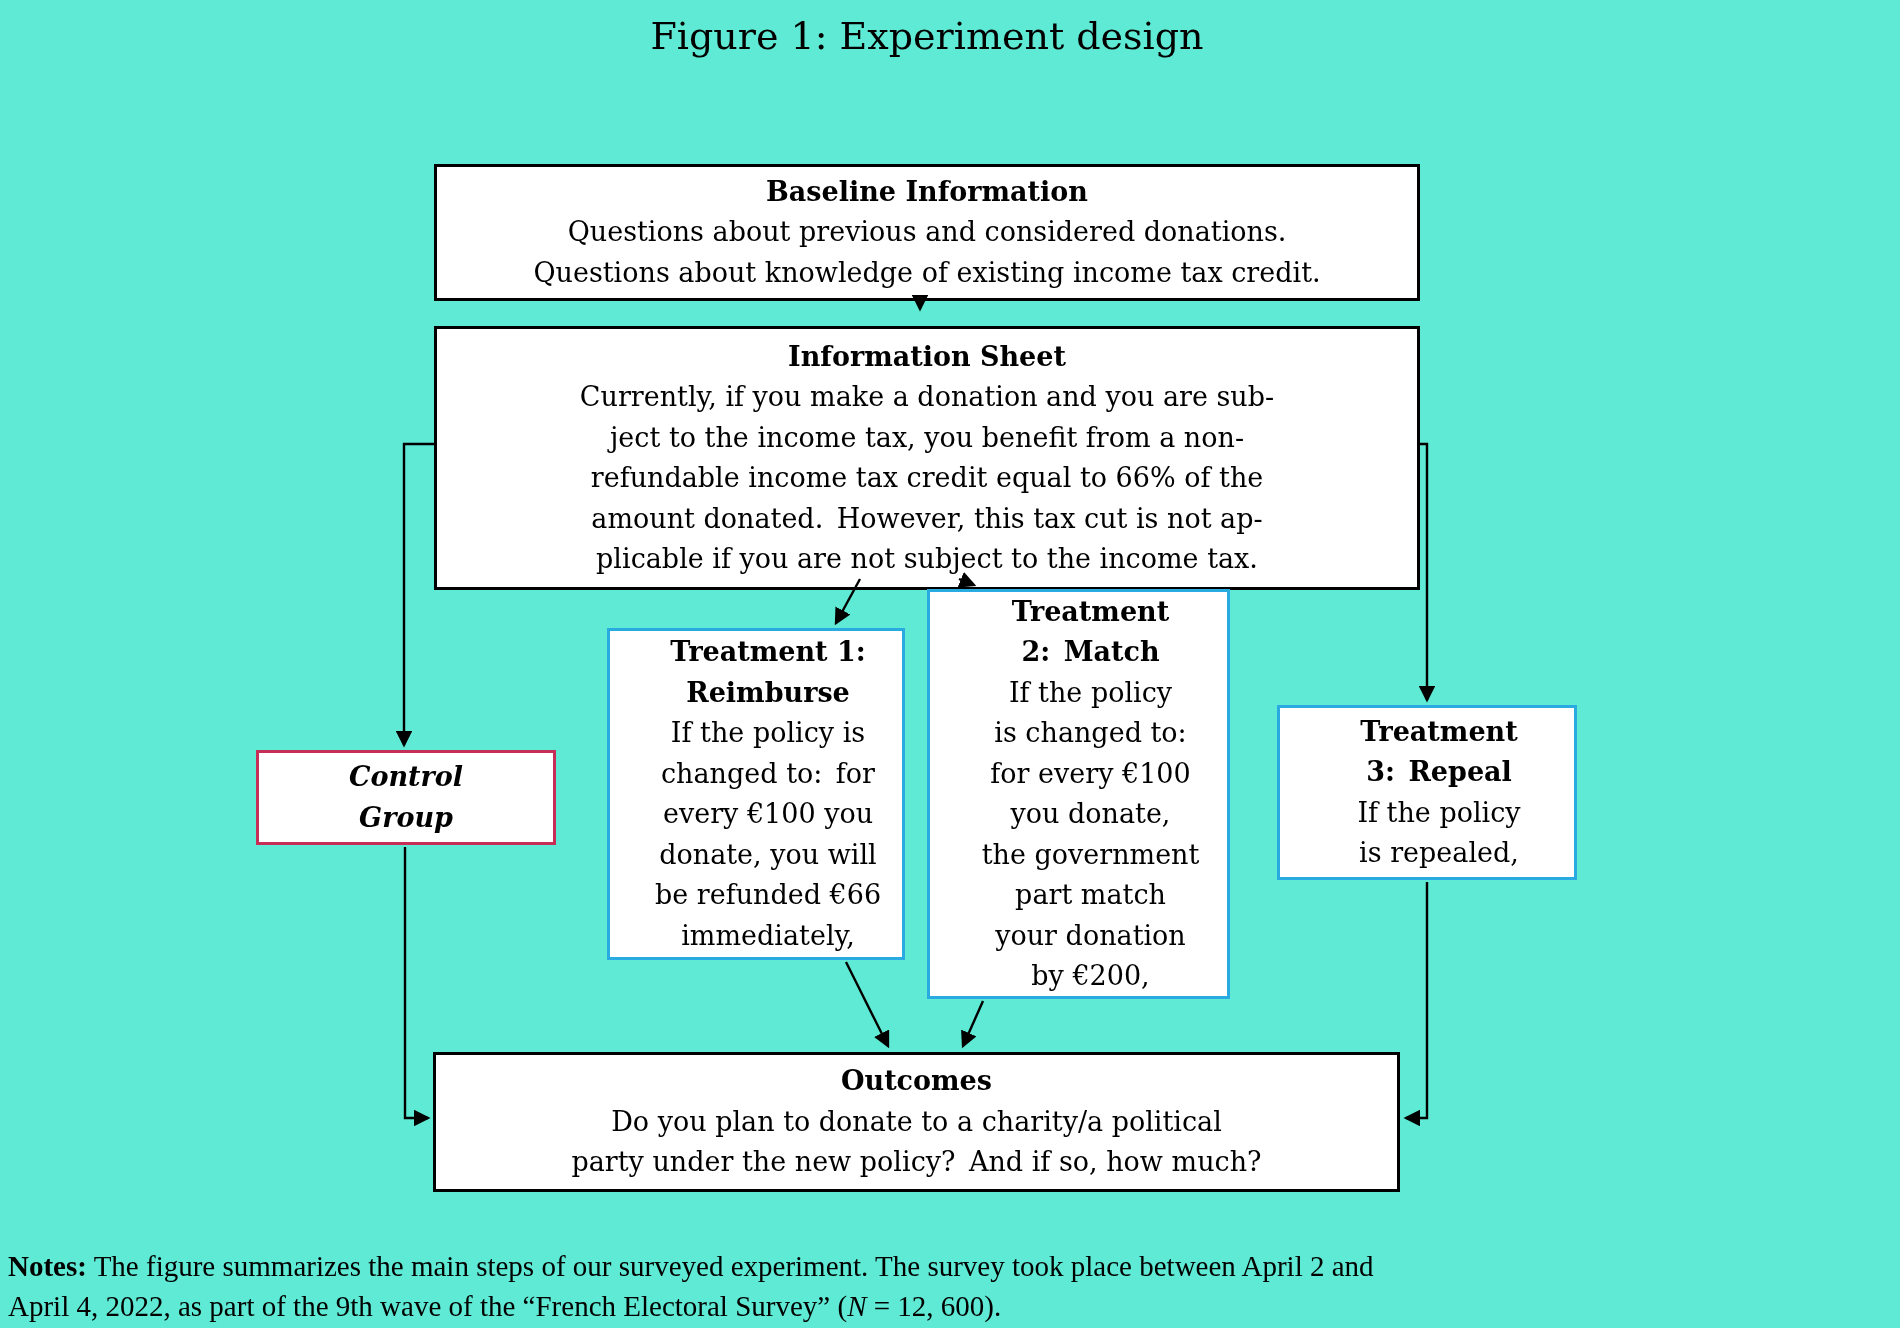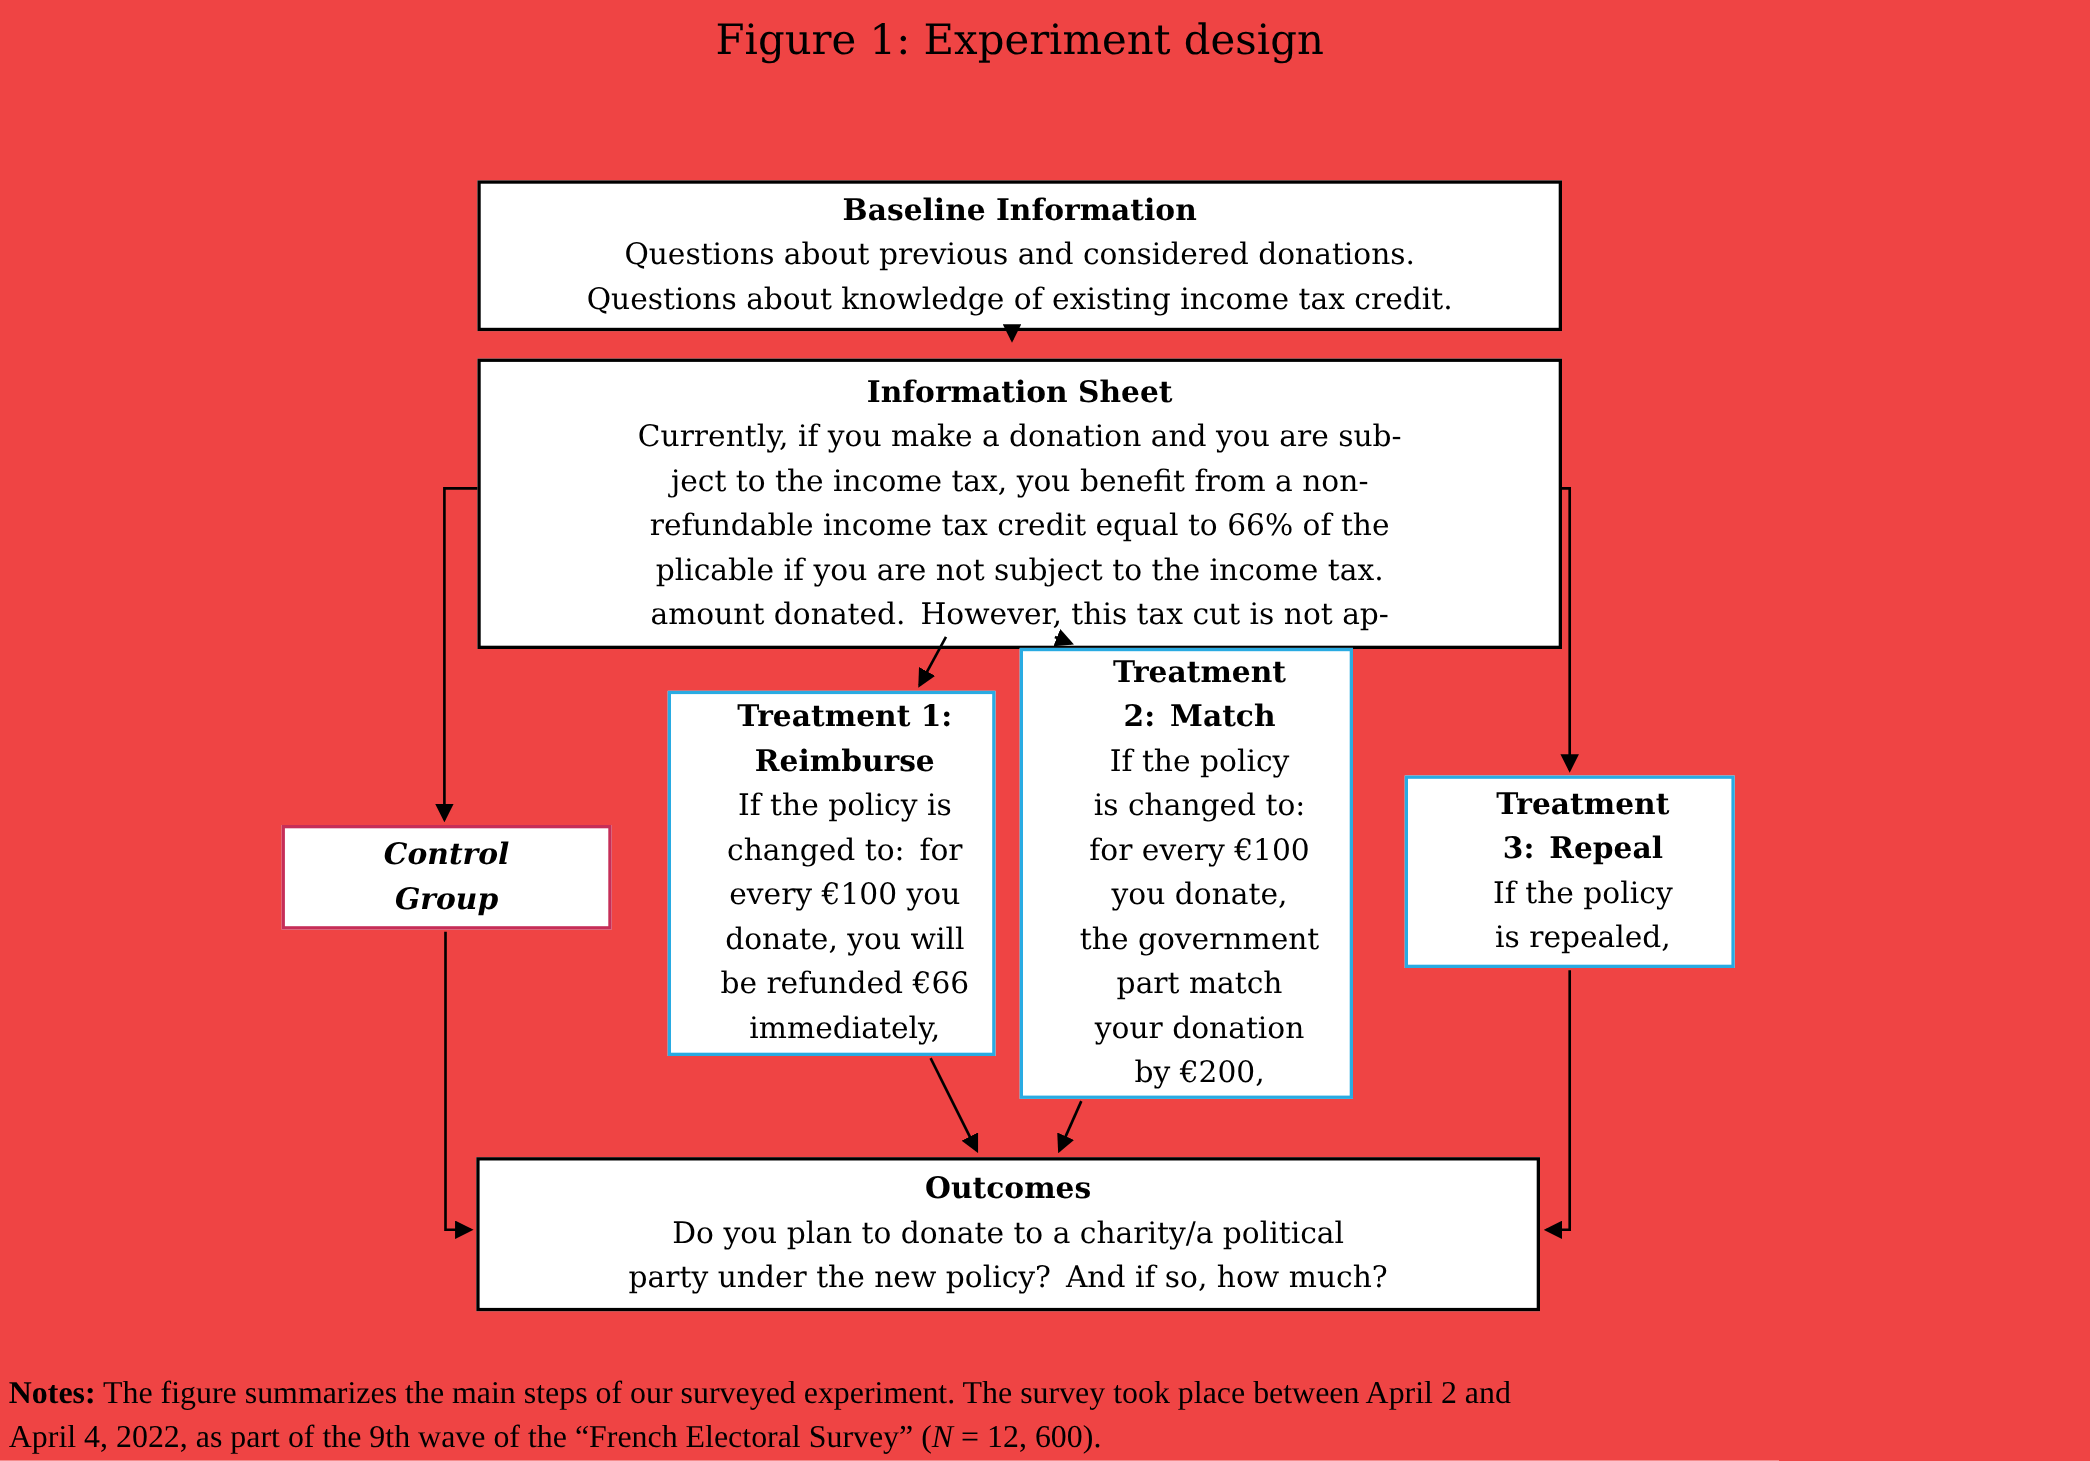--- a/index.html
+++ b/index.html
@@ -4,21 +4,21 @@
 <style>
   html, body {
     margin: 0;
     padding: 0;
     background: #ffffff;
   }
   .page {
     position: relative;
     width: 1900px;
     height: 1328px;
-    background: #ef4444;
+    background: #5eead4;
     font-family: "DejaVu Serif", "Liberation Serif", serif;
     color: #000;
     overflow: hidden;
   }
   .fig-title {
     position: absolute;
     left: 0;
     top: 14px;
     width: 1854px;
     text-align: center;
@@ -79,22 +79,22 @@
     <div class="bt">Baseline Information</div>
     <div>Questions about previous and considered donations.</div>
     <div>Questions about knowledge of existing income tax credit.</div>
   </div>
 
   <div class="fbox b-black box-infosheet">
     <div class="bt">Information Sheet</div>
     <div>Currently, if you make a donation and you are sub-</div>
     <div>ject to the income tax, you benefit from a non-</div>
     <div>refundable income tax credit equal to 66% of the</div>
+    <div>amount donated. However, this tax cut is not ap-</div>
     <div>plicable if you are not subject to the income tax.</div>
-    <div>amount donated. However, this tax cut is not ap-</div>
   </div>
 
   <div class="fbox b-red box-control">
     <div>Control</div>
     <div>Group</div>
   </div>
 
   <div class="fbox b-cyan box-t1">
     <div class="bt">Treatment 1:</div>
     <div class="bt">Reimburse</div>

